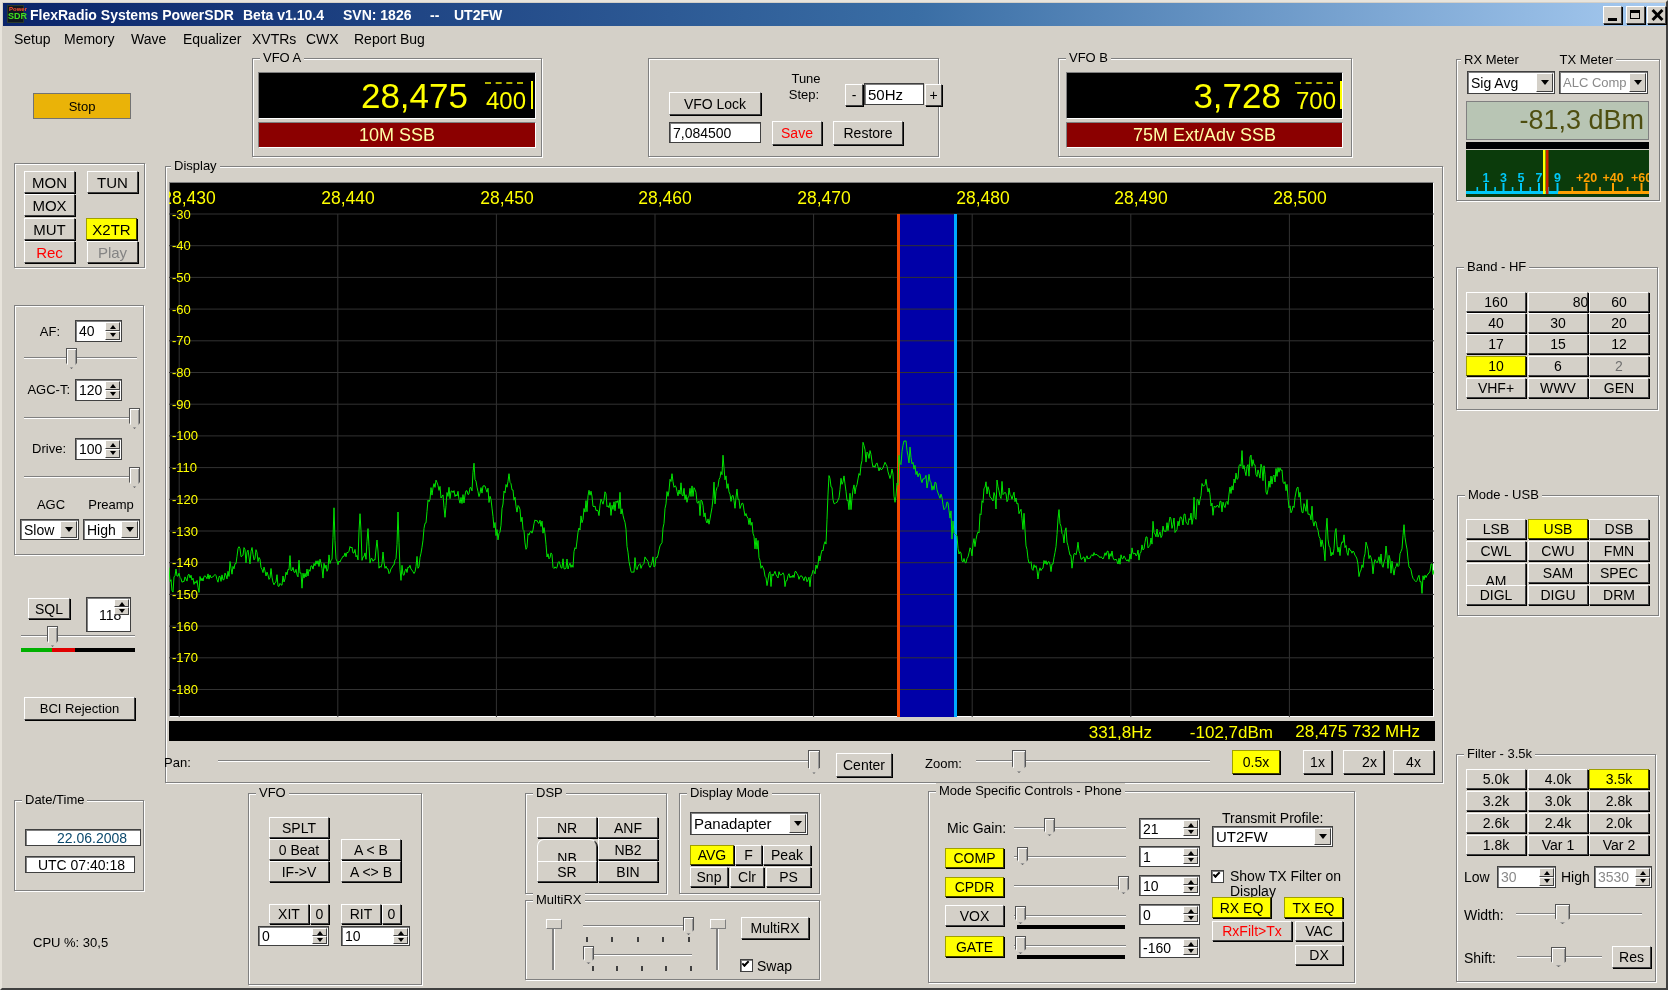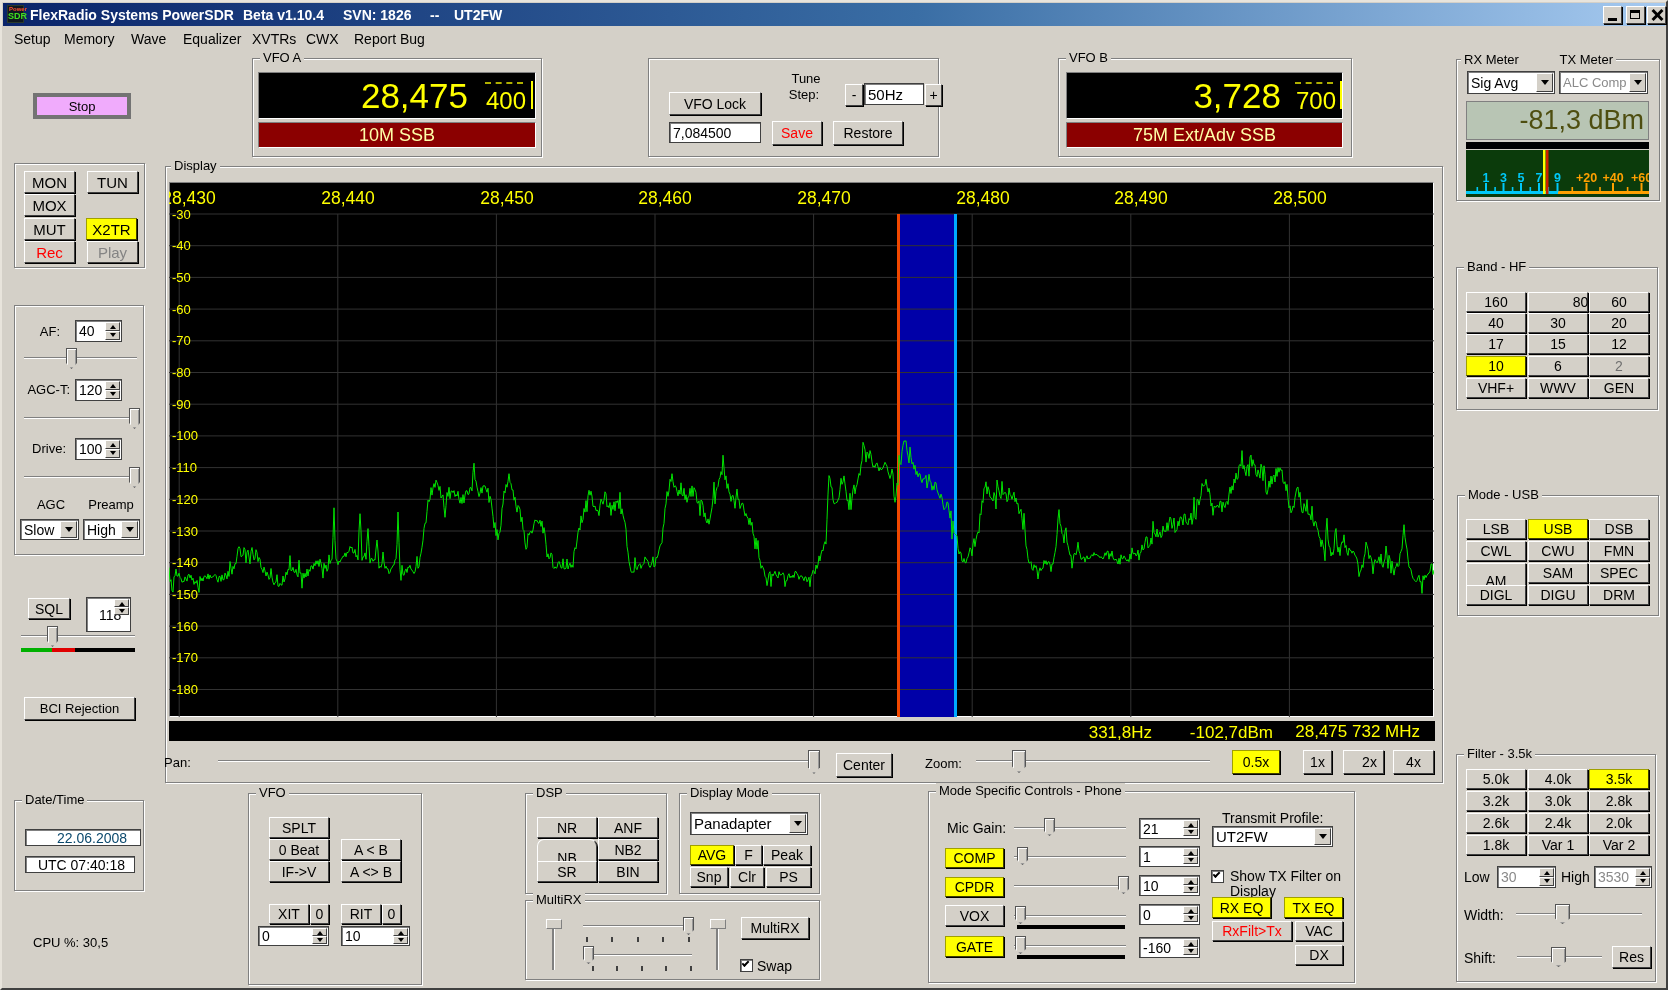--- a/index.html
+++ b/index.html
@@ -50,21 +50,21 @@
     <div style="position:absolute;left:5px;top:-1px;width:3px;height:14px;background:#000;transform:rotate(45deg)"></div>
     <div style="position:absolute;left:5px;top:-1px;width:3px;height:14px;background:#000;transform:rotate(-45deg)"></div>
   </div>
 <div class="txt" style="left:14px;top:31px;font-size:14px;color:#000;">Setup</div>
 <div class="txt" style="left:64px;top:31px;font-size:14px;color:#000;">Memory</div>
 <div class="txt" style="left:131px;top:31px;font-size:14px;color:#000;">Wave</div>
 <div class="txt" style="left:183px;top:31px;font-size:14px;color:#000;">Equalizer</div>
 <div class="txt" style="left:252px;top:31px;font-size:14px;color:#000;">XVTRs</div>
 <div class="txt" style="left:306px;top:31px;font-size:14px;color:#000;">CWX</div>
 <div class="txt" style="left:354px;top:31px;font-size:14px;color:#000;">Report Bug</div>
-<div class="a" style="left:33px;top:93px;width:98px;height:26px;background:#f0abfc;border:4px solid #737373;display:flex;align-items:center;justify-content:center;font-size:13px">Stop</div>
+<div class="a" style="left:33px;top:93px;width:98px;height:26px;background:#eab308;border:1px solid #737373;display:flex;align-items:center;justify-content:center;font-size:13px">Stop</div>
 <div class="grp" style="left:252px;top:58px;width:290px;height:99px"></div>
 <div class="lbl" style="left:260px;top:50px">VFO A</div>
 <div class="a" style="left:258px;top:72px;width:278px;height:47px;background:#000;border:1px solid;border-color:#808080 #fff #fff #808080"></div>
 <div class="a" style="left:258px;top:72px;width:278px;height:47px;overflow:hidden">
     <div style="position:absolute;right:68px;top:4px;font-size:35px;color:#FFFF00">28,475</div>
     <div style="position:absolute;right:10px;top:15px;font-size:24px;color:#FFFF00">400</div>
     <div style="position:absolute;right:13px;top:10px;width:38px;border-top:2px dashed #b0b000"></div>
     <div style="position:absolute;right:3px;top:9px;width:2px;height:28px;background:#FFFF00"></div>
   </div>
 <div class="a" style="left:258px;top:122px;width:278px;height:26px;background:#8B0000;border:1px solid;border-color:#808080 #fff #fff #808080;display:flex;align-items:center;justify-content:center;font-size:18px;color:#FFFFA8">10M SSB</div>

